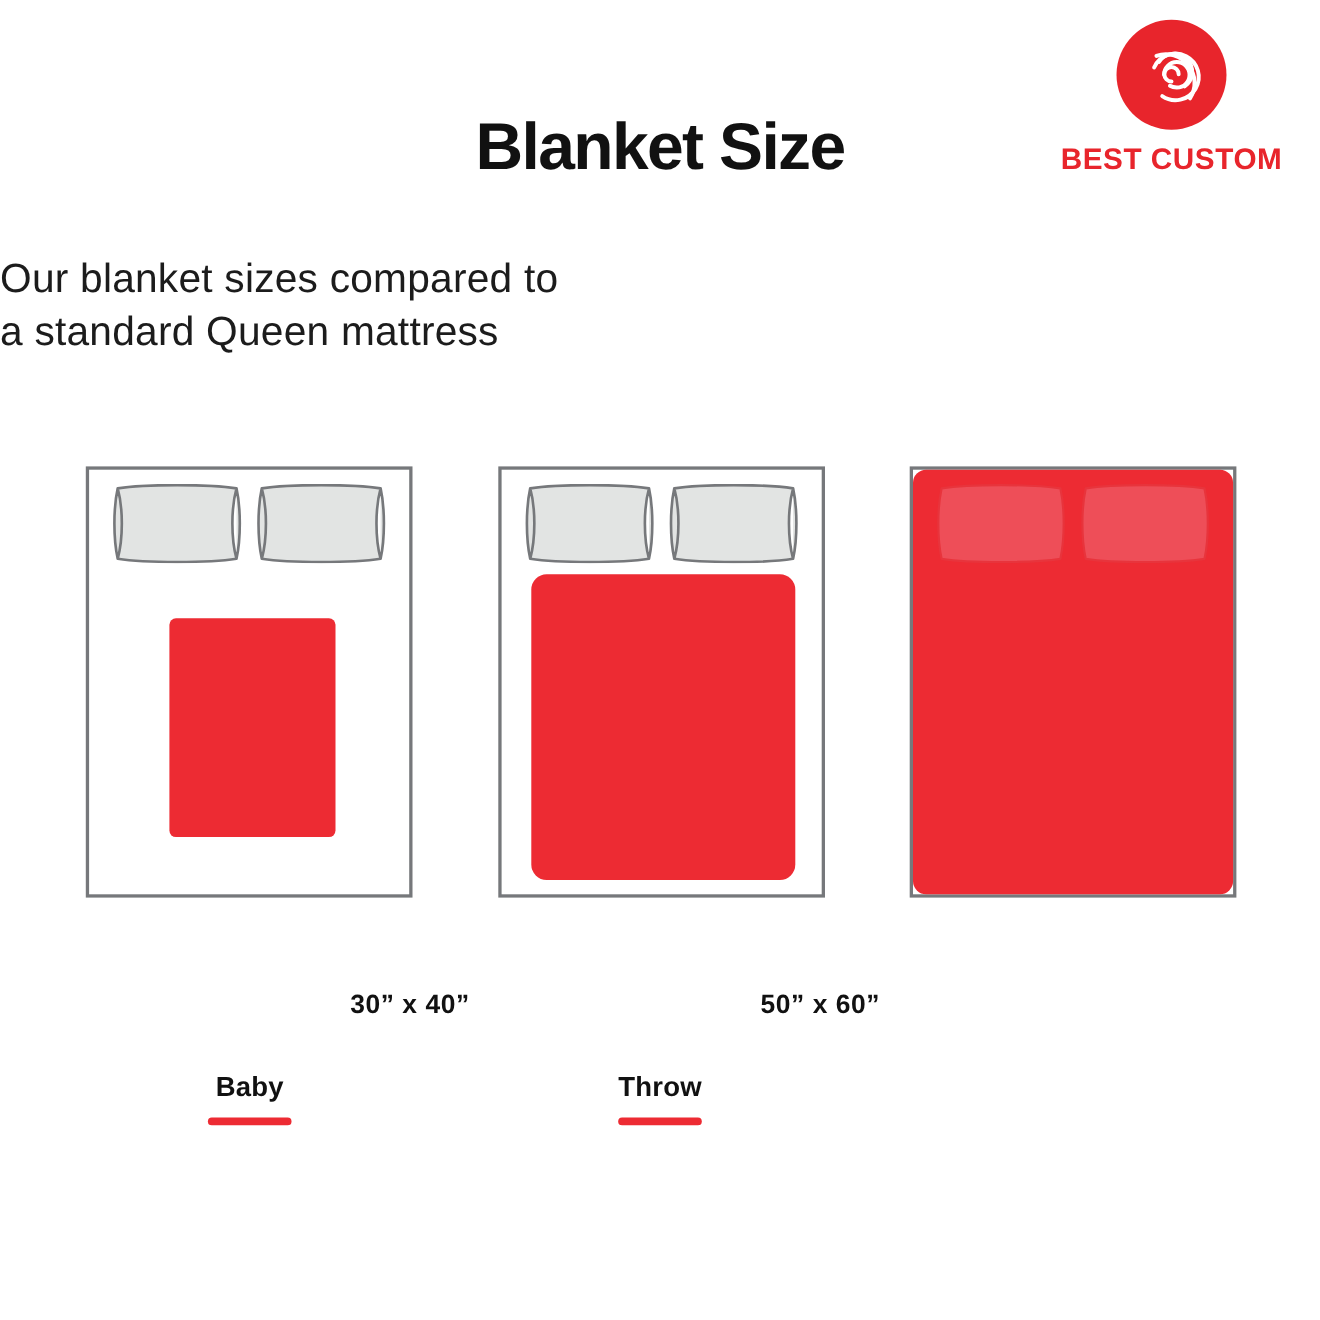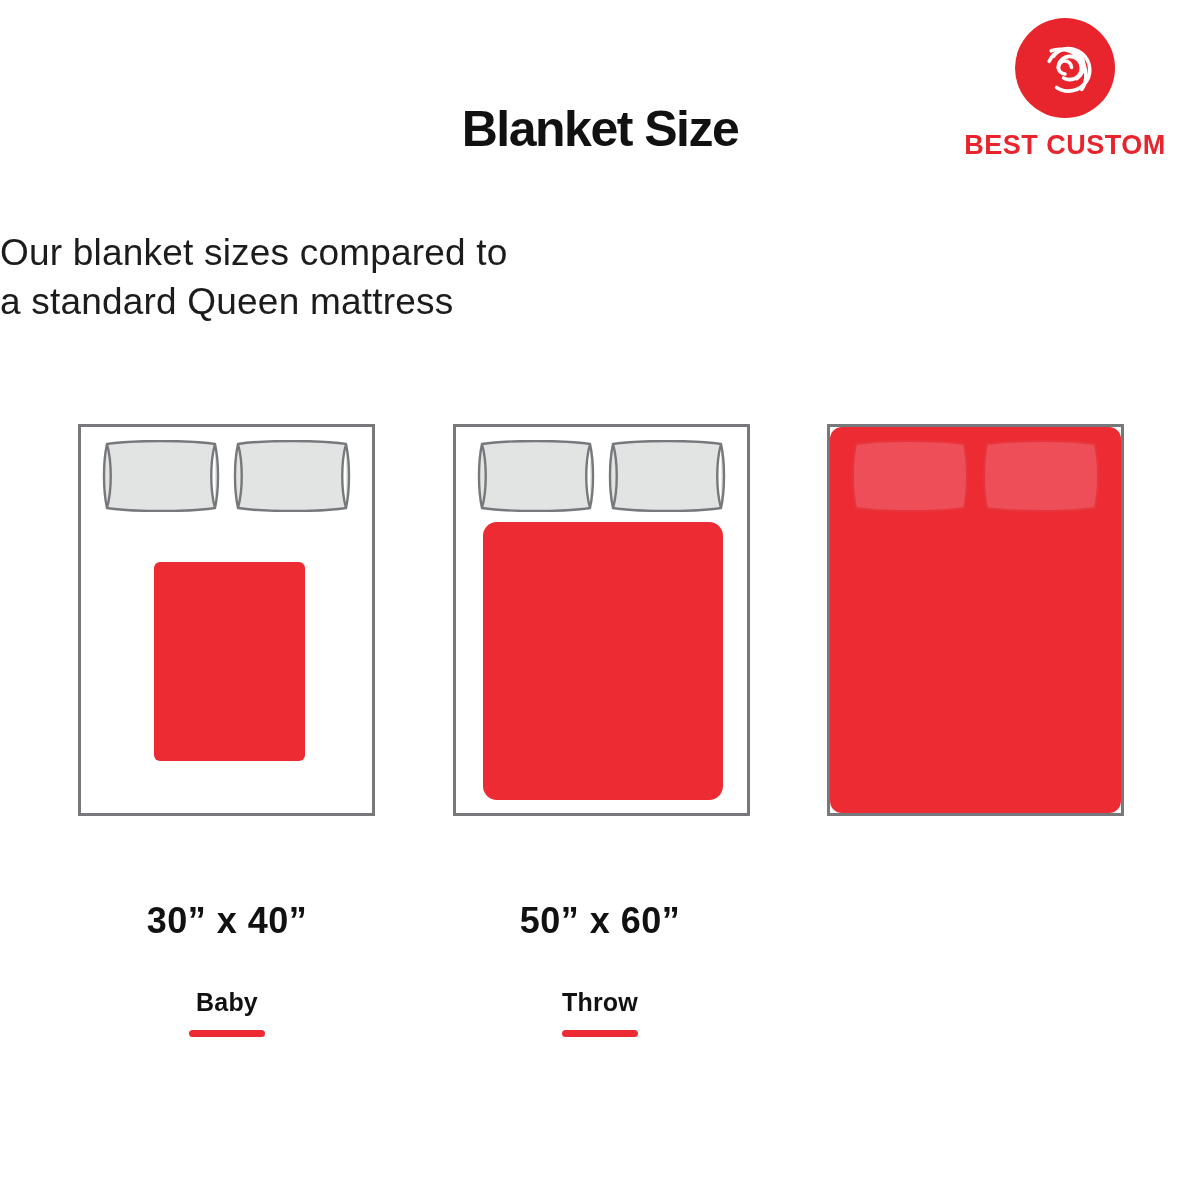--- a/index.html
+++ b/index.html
@@ -18,21 +18,21 @@
   .logo-mark{width:100px;height:100px;border-radius:50%;
              background:var(--brand,#E8252C);
              display:flex;align-items:center;justify-content:center;}
   .logo-mark svg{display:block;}
   .logo-word{margin-top:12px;font-size:27px;font-weight:bold;letter-spacing:0.5px;
              color:var(--brand,#E8252C);font-family:"Liberation Sans", sans-serif;
              white-space:nowrap;}
 
   
   .title{position:absolute;left:0;top:104px;width:1200px;text-align:center;
-         font-size:50px;font-weight:bold;letter-spacing:-1.5px;color:#111111;
+         font-size:60px;font-weight:bold;letter-spacing:-1.5px;color:#111111;
          font-family:"Liberation Sans", sans-serif;line-height:1;}
   .subtitle{position:absolute;left:0;top:228px;width:1200px;text-align:left;
             font-size:37px;font-weight:normal;color:#1c1c1c;line-height:1.33;
             letter-spacing:0.2px;font-family:"Liberation Sans", sans-serif;}
   .subtitle span{display:block;}
 
   
   .beds{position:absolute;left:0;top:424px;width:1200px;height:392px;}
   .bed{position:absolute;top:0;width:297px;height:392px;}
   .bed-1{left:78px;}
@@ -65,22 +65,22 @@
   .covered-pillow svg{display:block;width:100%;height:100%;}
   .covered-pillow.cp-left{left:21px;}
   .covered-pillow.cp-right{left:152px;}
 
   
   .labels{position:absolute;left:0;top:900px;width:1200px;height:140px;}
   .label-col{position:absolute;top:0;width:400px;text-align:center;}
   .label-col.c1{left:27px;}
   .label-col.c2{left:400px;}
   .label-col.c3{left:775px;}
-  .dims{font-size:36px;font-weight:bold;color:#111111;letter-spacing:0.5px;
-        font-family:"Liberation Sans", sans-serif;}
+  .dims{font-size:24px;font-weight:bold;color:#111111;letter-spacing:0.5px;
+        font-family:"Liberation Sans", sans-serif;text-align:right;}
   .name{margin-top:46px;font-size:25px;font-weight:bold;color:#111111;
         letter-spacing:0.2px;font-family:"Liberation Sans", sans-serif;}
   .rule{margin:13px auto 0 auto;width:76px;height:7px;border-radius:4px;
         background:var(--brand-rule,#ED2B33);}
 </style>
 </head>
 <body style="--brand: #E8252C; --brand-blanket: #ED2B33; --brand-rule: #ED2B33;">
 
 <div class="canvas">
 

